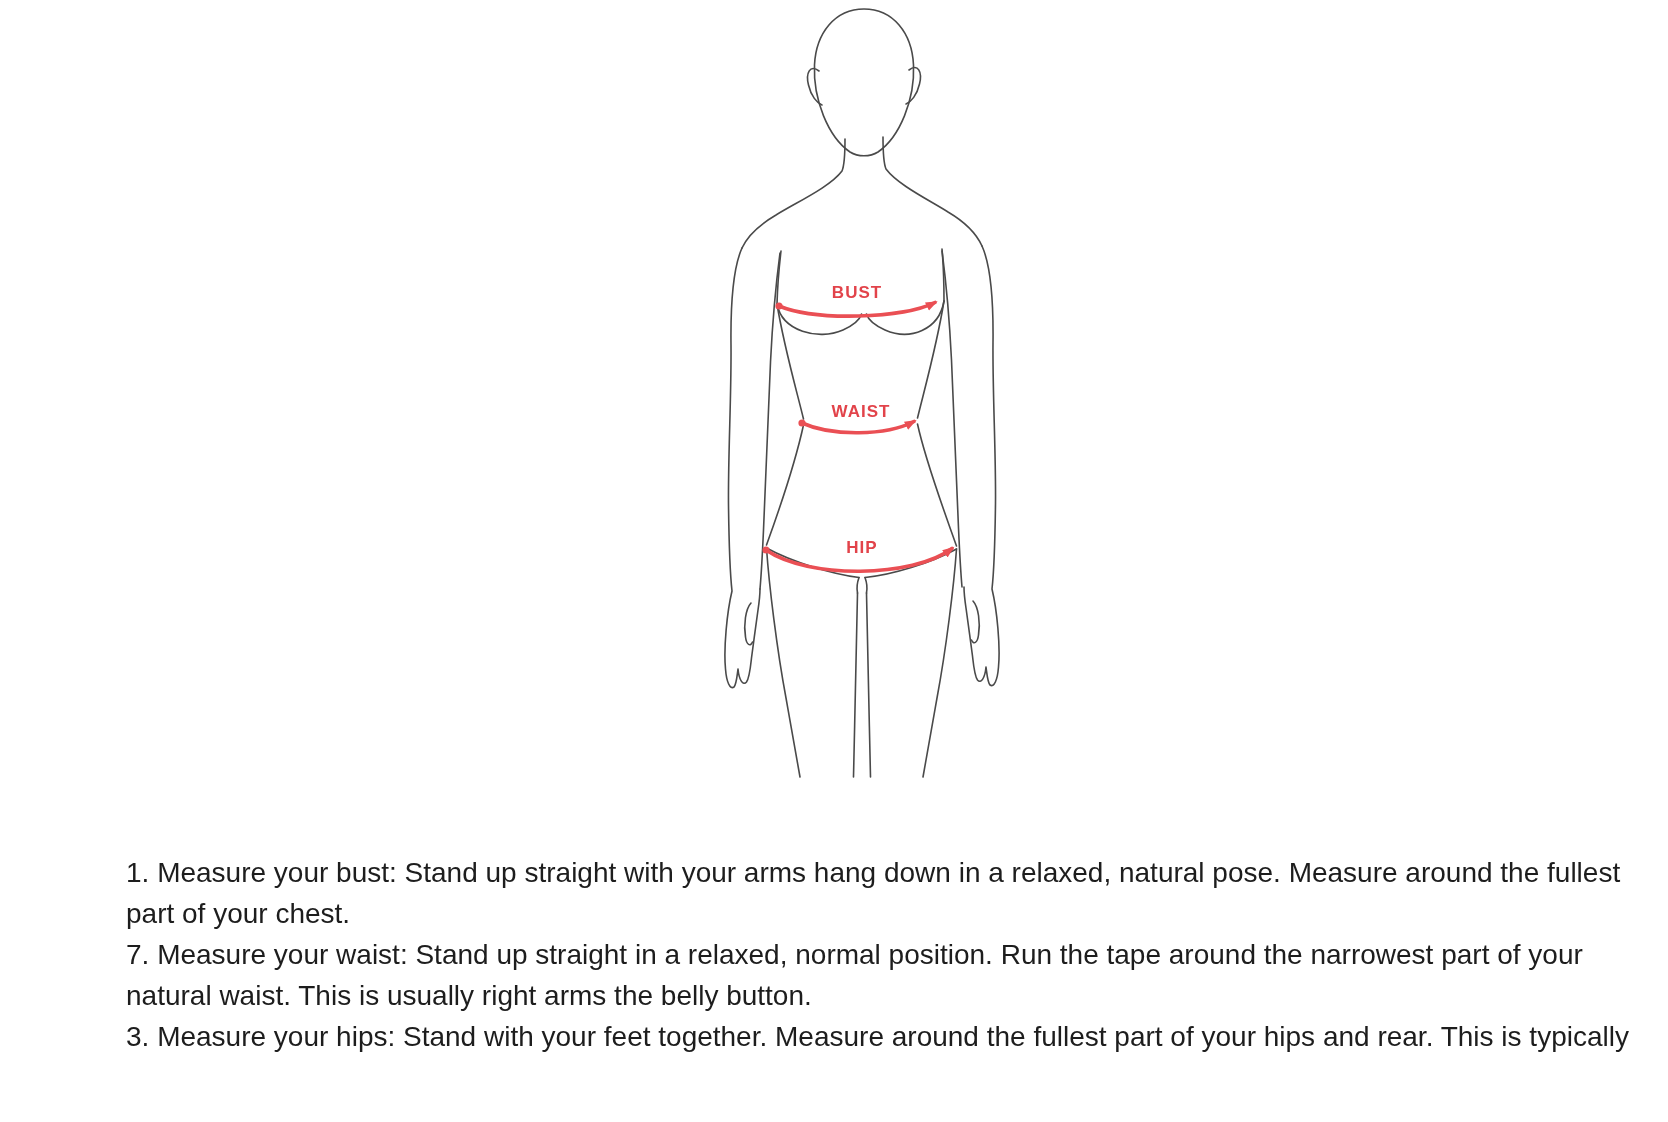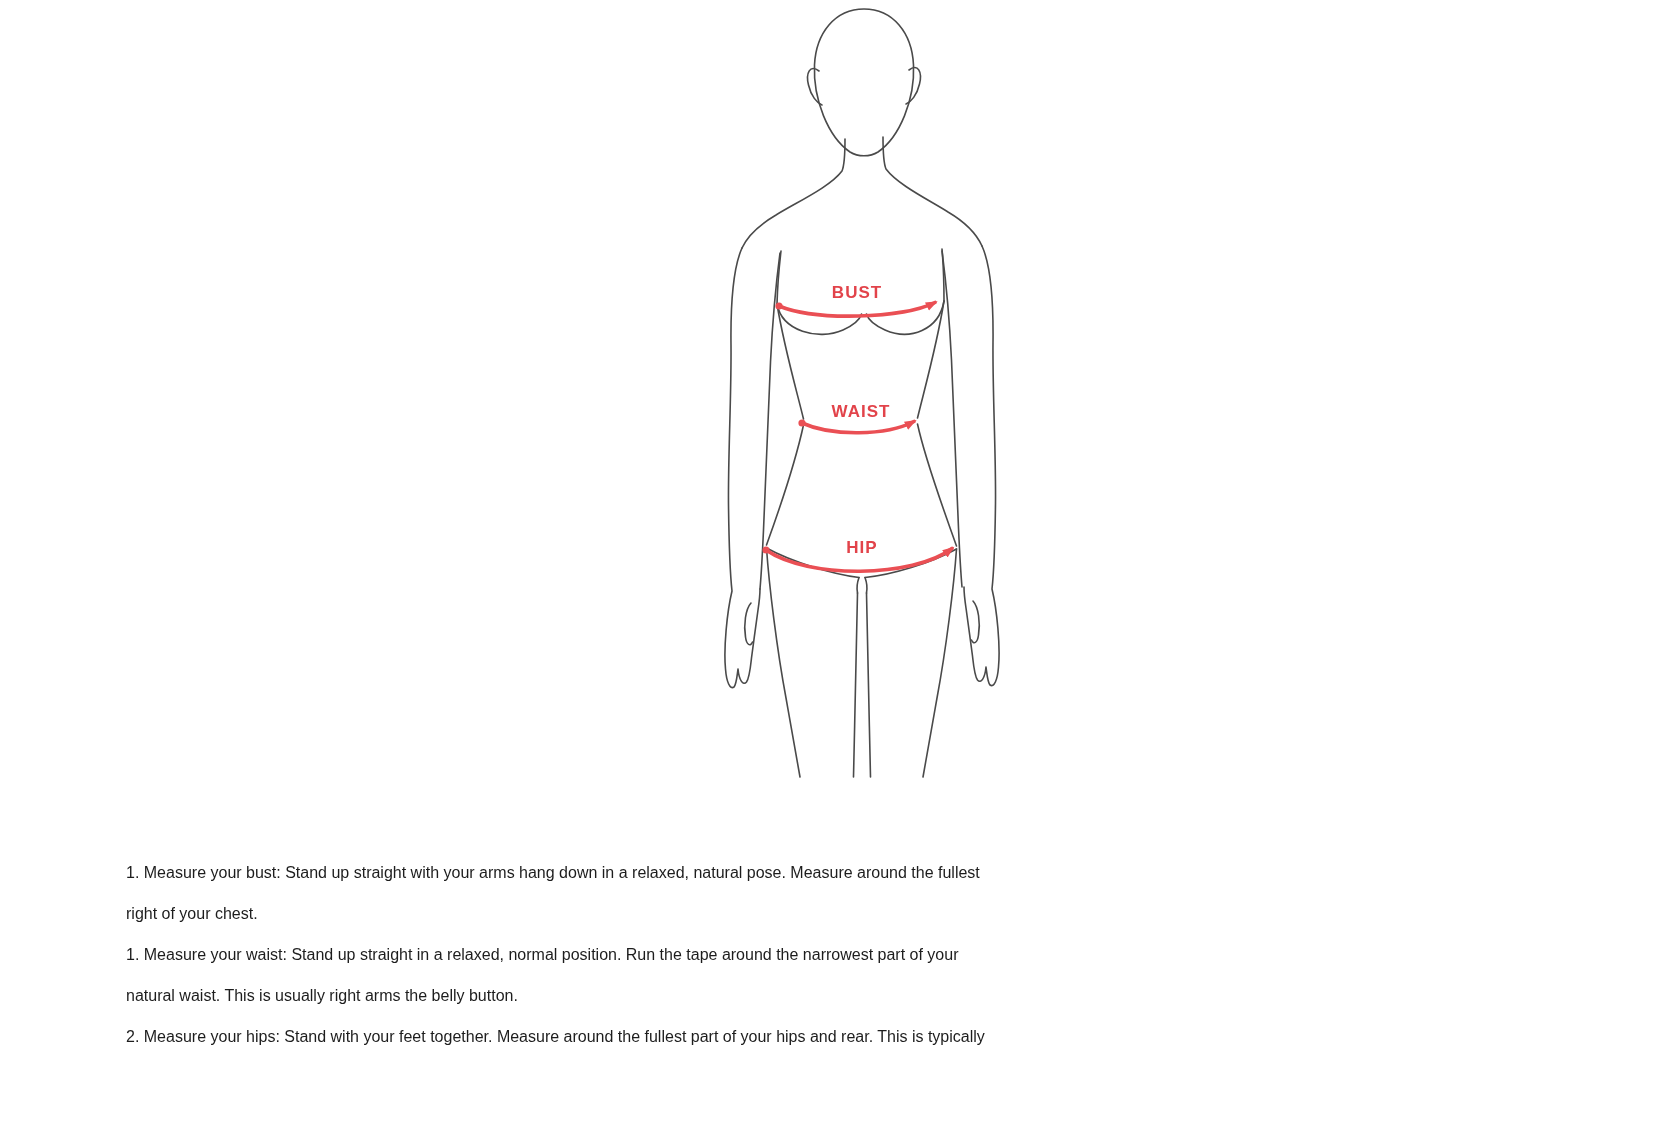--- a/index.html
+++ b/index.html
@@ -11,21 +11,21 @@
   .figure-wrap svg{display:block;}
   .outline{fill:none;stroke:#4a4a4a;stroke-width:1.6;stroke-linecap:round;stroke-linejoin:round;}
   .tape{fill:none;stroke:#ea4f54;stroke-width:3.6;stroke-linecap:round;}
   .tape-dot{fill:#ea4f54;stroke:none;}
   .tape-label{
     fill:#e2434a;font-family:"Liberation Sans","DejaVu Sans",sans-serif;
     font-size:17px;font-weight:bold;letter-spacing:1px;text-anchor:middle;
   }
   .instructions{
     position:absolute;left:126px;top:852px;width:1500px;
-    font-size:16px;line-height:41px;color:#1d1d1d;letter-spacing:0;
+    font-size:28px;line-height:41px;color:#1d1d1d;letter-spacing:0;
   }
   .instr-line{white-space:nowrap;}
 </style>
 </head>
 <body>
 
 <div class="figure-wrap">
   <svg width="330" height="780" viewBox="0 0 330 780">
     <defs>
       <marker id="arrowhead" markerUnits="userSpaceOnUse" markerWidth="14" markerHeight="11" refX="9" refY="4.5" orient="auto">
@@ -90,22 +90,22 @@
 
     <text class="tape-label" x="177" y="298">BUST</text>
     <text class="tape-label" x="181" y="417">WAIST</text>
     <text class="tape-label" x="182" y="553">HIP</text>
   </svg>
 </div>
 
 <div class="instructions">
   <div>
     <div class="instr-line">1. Measure your bust: Stand up straight with your arms hang down in a relaxed, natural pose. Measure around the fullest</div>
-    <div class="instr-line">right of your chest.</div>
+    <div class="instr-line">part of your chest.</div>
   </div>
   <div>
-    <div class="instr-line">1. Measure your waist: Stand up straight in a relaxed, normal position. Run the tape around the narrowest part of your</div>
+    <div class="instr-line">7. Measure your waist: Stand up straight in a relaxed, normal position. Run the tape around the narrowest part of your</div>
     <div class="instr-line">natural waist. This is usually right arms the belly button.</div>
   </div>
   <div>
-    <div class="instr-line">2. Measure your hips: Stand with your feet together. Measure around the fullest part of your hips and rear. This is typically</div>
+    <div class="instr-line">3. Measure your hips: Stand with your feet together. Measure around the fullest part of your hips and rear. This is typically</div>
   </div>
 </div>
 
 </body></html>

